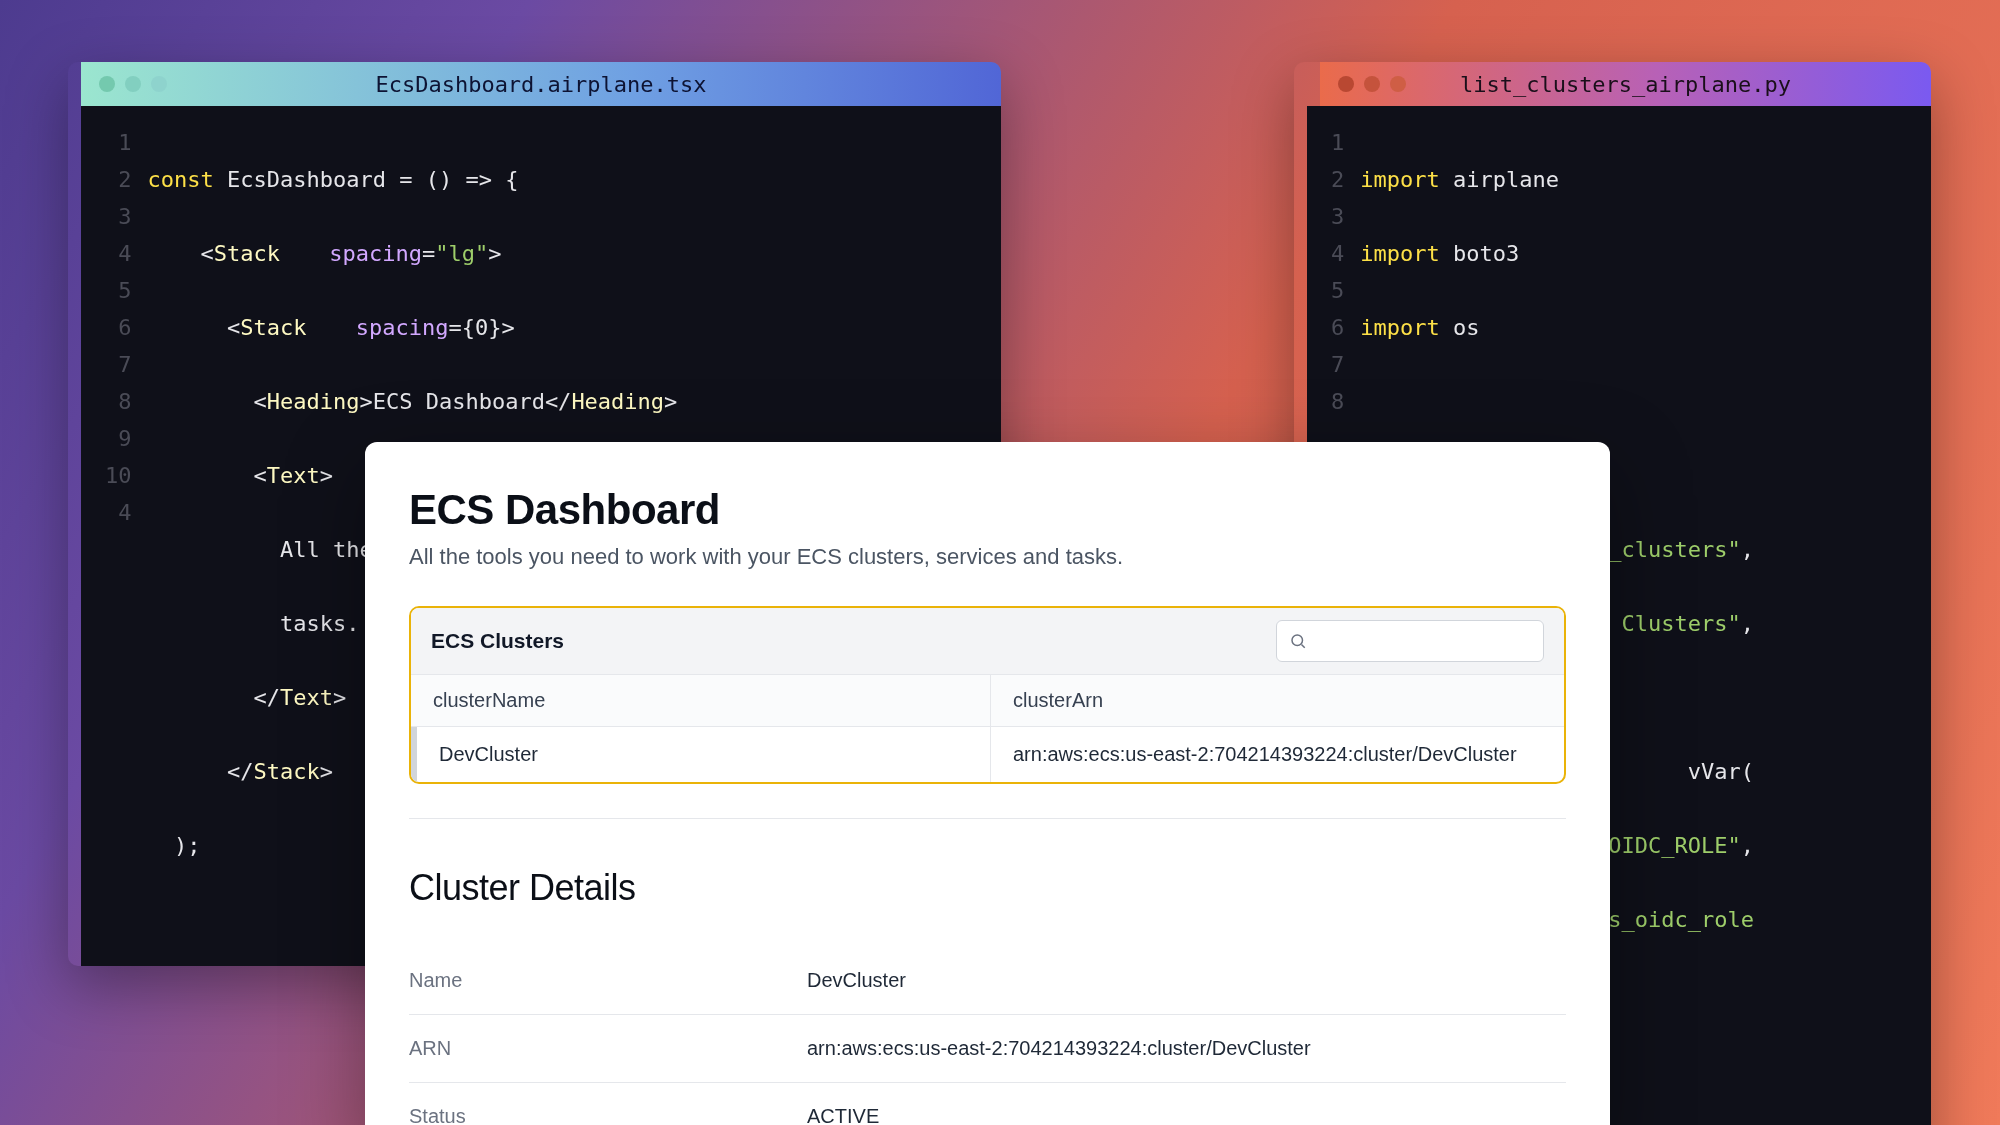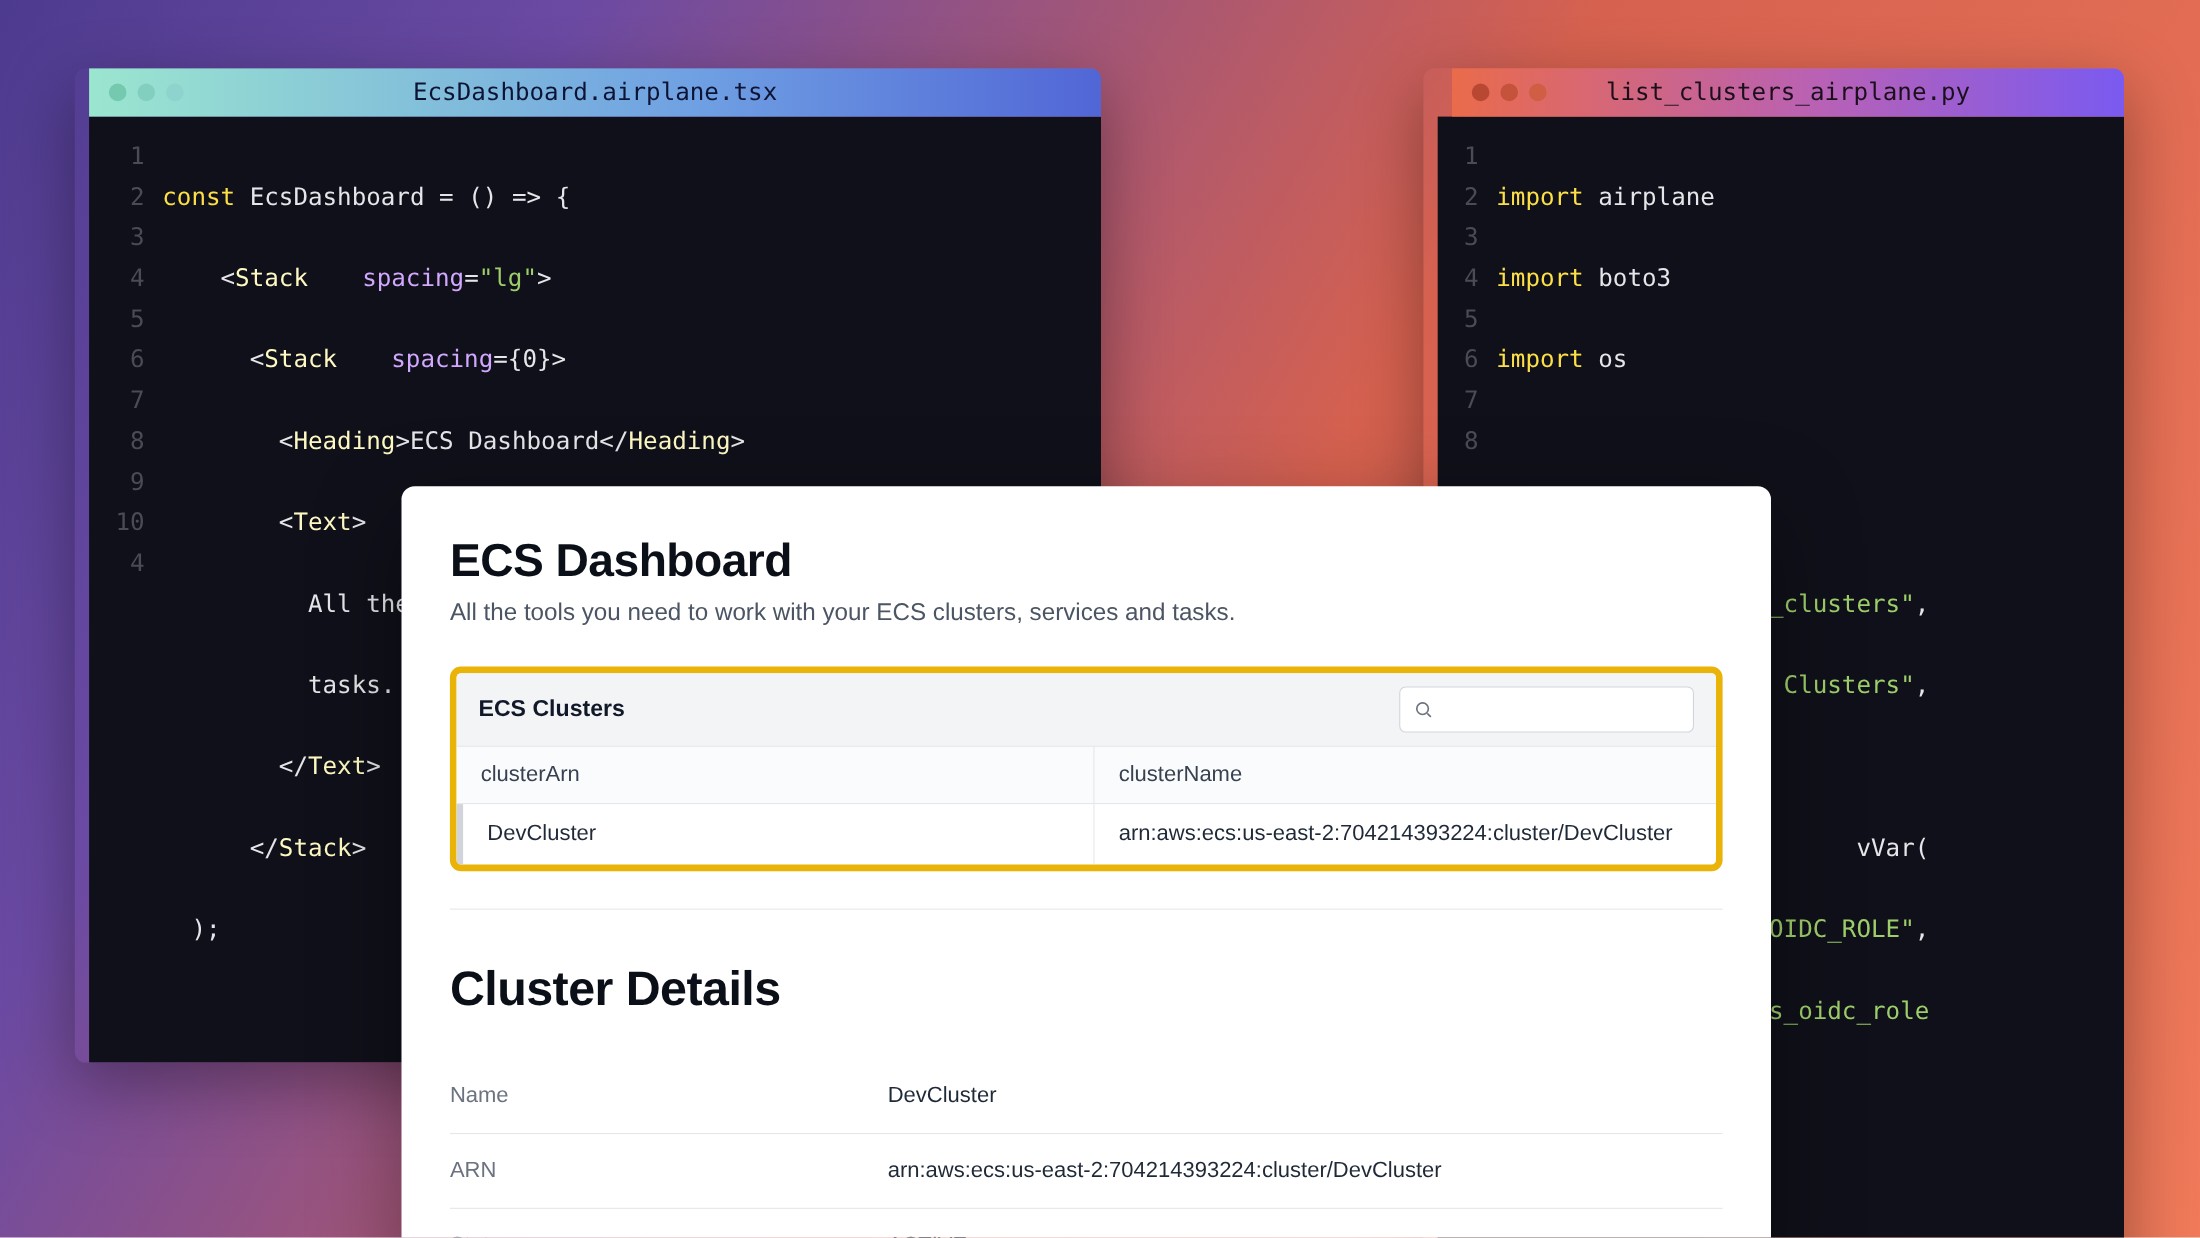--- a/index.html
+++ b/index.html
@@ -95,21 +95,21 @@
   color: #0b0f17;
   margin-bottom: 10px;
   letter-spacing: -0.5px;
 }
 .dash-sub {
   font-size: 22px;
   color: #4b5563;
   margin-bottom: 36px;
 }
 .table-card {
-  border: 6px solid #eab308;
+  border: 2px solid #eab308;
   border-radius: 10px;
   overflow: hidden;
   margin-bottom: 34px;
 }
 .table-header {
   display: flex;
   align-items: center;
   justify-content: space-between;
   padding: 12px 20px;
   background: #f3f4f6;
@@ -155,22 +155,22 @@
   padding: 16px 22px;
   font-size: 20px;
   color: #1f2937;
 }
 .cell:first-child { width: 574px; border-right: 1px solid #e5e7eb; }
 .cell:last-child { flex: 1; }
 
 .divider { border-top: 1px solid #e5e7eb; margin-bottom: 48px; }
 
 .dash-h2 {
-  font-size: 44px;
-  font-weight: 700;
+  font-size: 36px;
+  font-weight: 400;
   color: #0b0f17;
   margin-bottom: 38px;
   letter-spacing: -0.5px;
 }
 .detail-row {
   display: flex;
   padding: 22px 0;
   border-bottom: 1px solid #e5e7eb;
   font-size: 20px;
 }
@@ -265,22 +265,22 @@
       <div class="table-title">ECS Clusters</div>
       <div class="search-box">
         <svg width="18" height="18" viewBox="0 0 24 24" fill="none" stroke="#6b7280" stroke-width="2">
             <circle cx="11" cy="11" r="7"></circle>
             <line x1="21" y1="21" x2="16.65" y2="16.65"></line>
           </svg>
         <input type="text" placeholder="" style="">
       </div>
     </div>
     <div class="col-headers">
+      <div class="col-h">clusterName</div>
       <div class="col-h">clusterArn</div>
-      <div class="col-h">clusterName</div>
     </div>
     <div class="data-row">
       <div class="cell">DevCluster</div>
       <div class="cell">arn:aws:ecs:us-east-2:704214393224:cluster/DevCluster</div>
     </div>
   </div>
 
   <div class="divider"></div>
 
   <h2 class="dash-h2">Cluster Details</h2>

